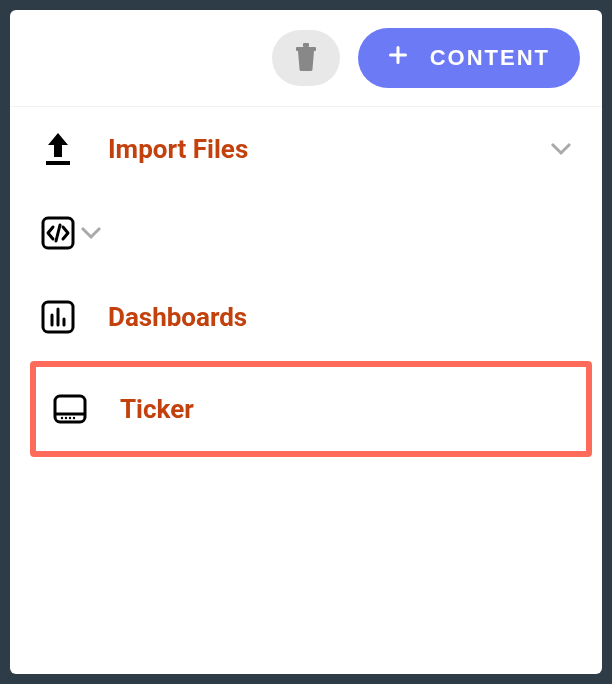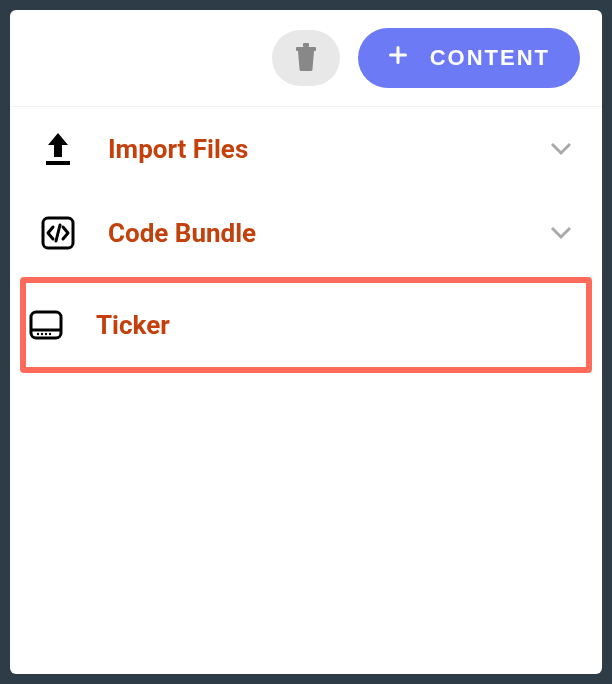--- a/index.html
+++ b/index.html
@@ -59,22 +59,22 @@
     .menu-item {
       display: flex;
       align-items: center;
       padding: 22px 28px;
       cursor: pointer;
       position: relative;
     }
     .menu-item.highlighted {
       border: 6px solid #ff6b5b;
       border-radius: 4px;
-      margin: 2px 10px 2px 10px;
-      padding: 22px 0;
+      margin: 2px 10px 2px 20px;
+      padding: 22px 14px;
     }
     .menu-icon {
       width: 40px;
       height: 40px;
       display: flex;
       align-items: center;
       justify-content: center;
       flex-shrink: 0;
     }
     .menu-icon svg { display: block; }
@@ -141,28 +141,38 @@
 
     <div class="menu-item">
       <span class="menu-icon">
         <svg width="36" height="36" viewBox="0 0 36 36" fill="none" stroke="#000" stroke-width="3">
           <rect x="3" y="3" width="30" height="30" rx="5"></rect>
           <polyline points="13,12 8,18 13,24" stroke-linecap="round" stroke-linejoin="round"></polyline>
           <polyline points="23,12 28,18 23,24" stroke-linecap="round" stroke-linejoin="round"></polyline>
           <line x1="20" y1="10" x2="16" y2="26" stroke-linecap="round"></line>
         </svg>
       </span>
-      <span class="menu-label">Code Bundle</span>
       <span class="chevron">
         <svg width="22" height="14" viewBox="0 0 22 14">
             <polyline points="2,2 11,11 20,2"></polyline>
           </svg>
       </span>
     </div>
 
+    <div class="menu-item">
+      <span class="menu-icon">
+        <svg width="36" height="36" viewBox="0 0 36 36" fill="none" stroke="#000" stroke-width="3">
+          <rect x="3" y="3" width="30" height="30" rx="5"></rect>
+          <line x1="12" y1="26" x2="12" y2="16" stroke-linecap="round"></line>
+          <line x1="18" y1="26" x2="18" y2="10" stroke-linecap="round"></line>
+          <line x1="24" y1="26" x2="24" y2="20" stroke-linecap="round"></line>
+        </svg>
+      </span>
+      <span class="menu-label">Dashboards</span>
+    </div>
 
     <div class="menu-item highlighted">
       <span class="menu-icon">
         <svg width="36" height="36" viewBox="0 0 36 36" fill="none" stroke="#000" stroke-width="3">
           <rect x="3" y="5" width="30" height="26" rx="5"></rect>
           <line x1="3" y1="23" x2="33" y2="23"></line>
           <circle cx="10" cy="27" r="1.2" fill="#000" stroke="none"></circle>
           <circle cx="14" cy="27" r="1.2" fill="#000" stroke="none"></circle>
           <circle cx="18" cy="27" r="1.2" fill="#000" stroke="none"></circle>
           <circle cx="22" cy="27" r="1.2" fill="#000" stroke="none"></circle>

